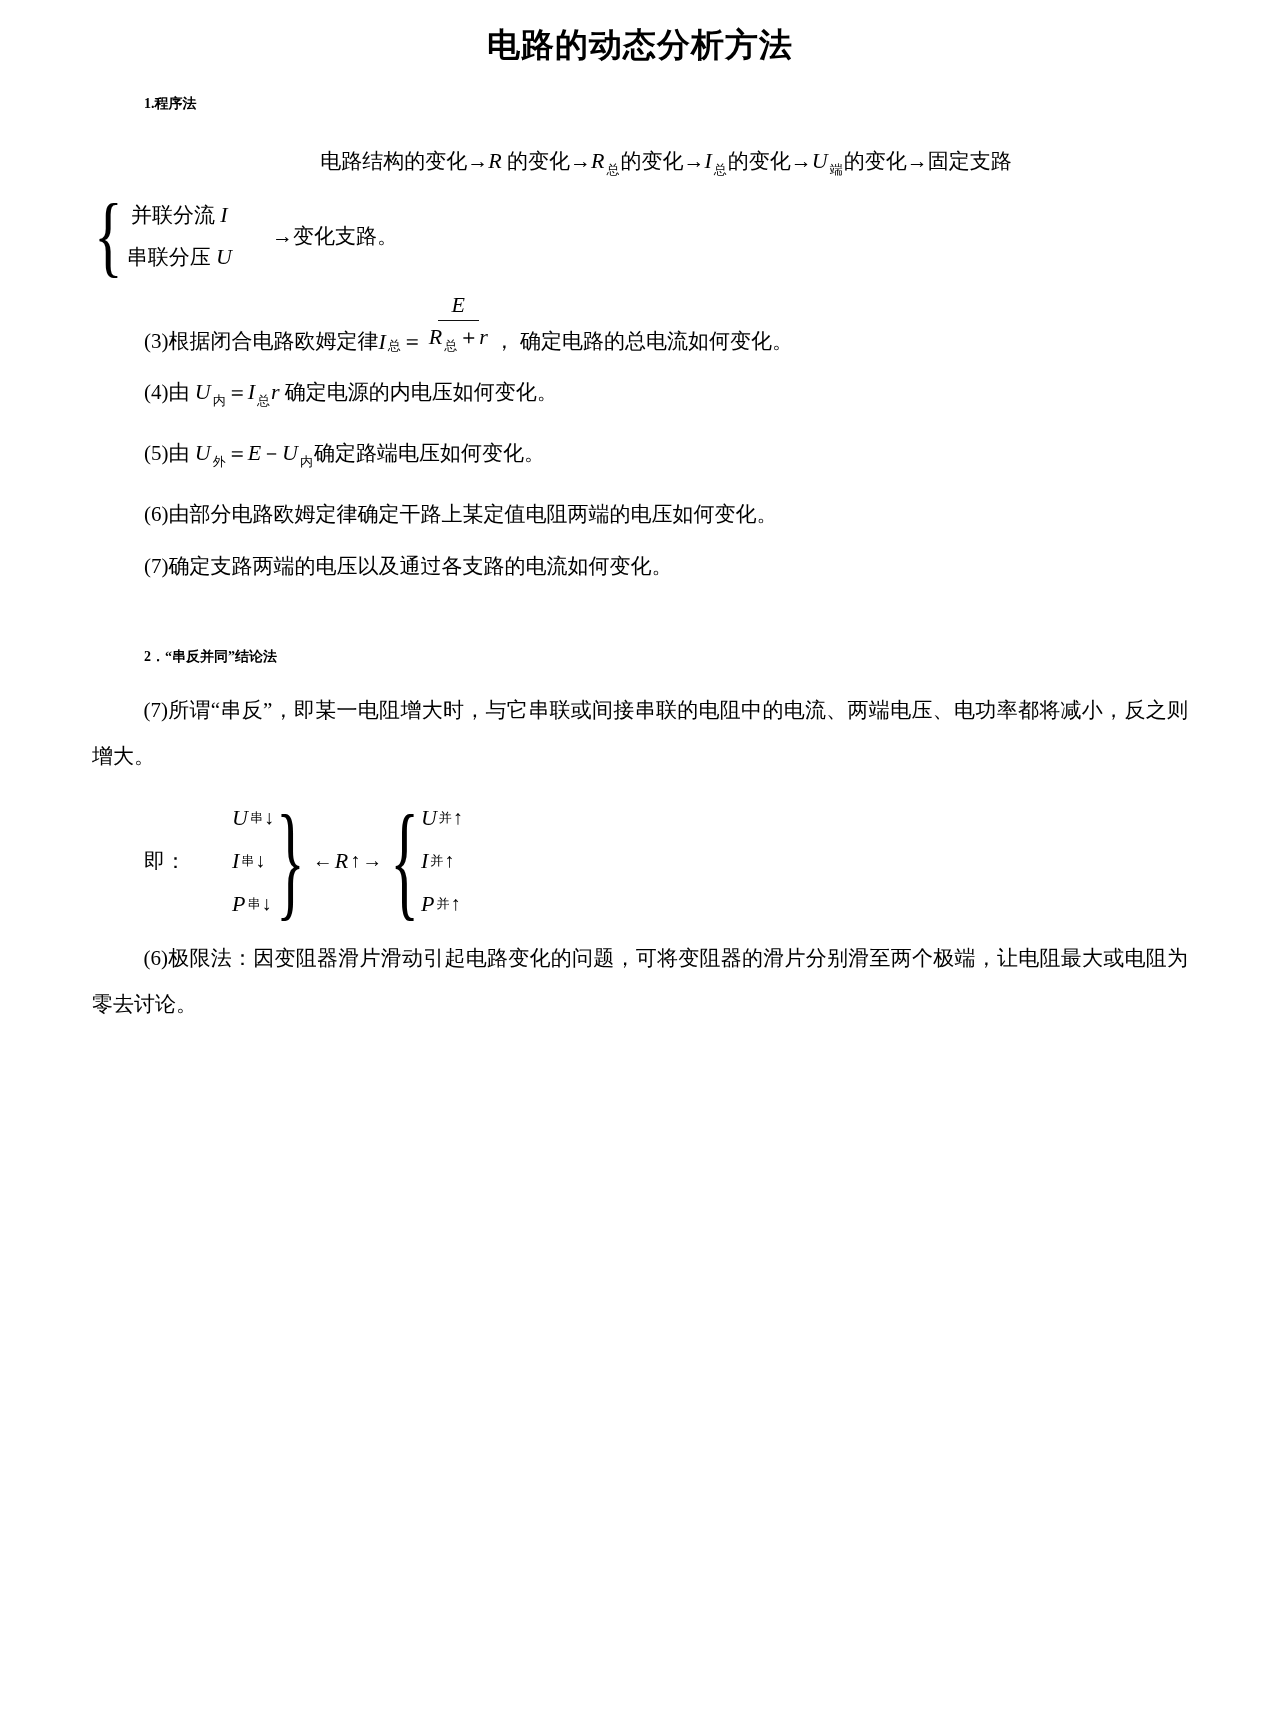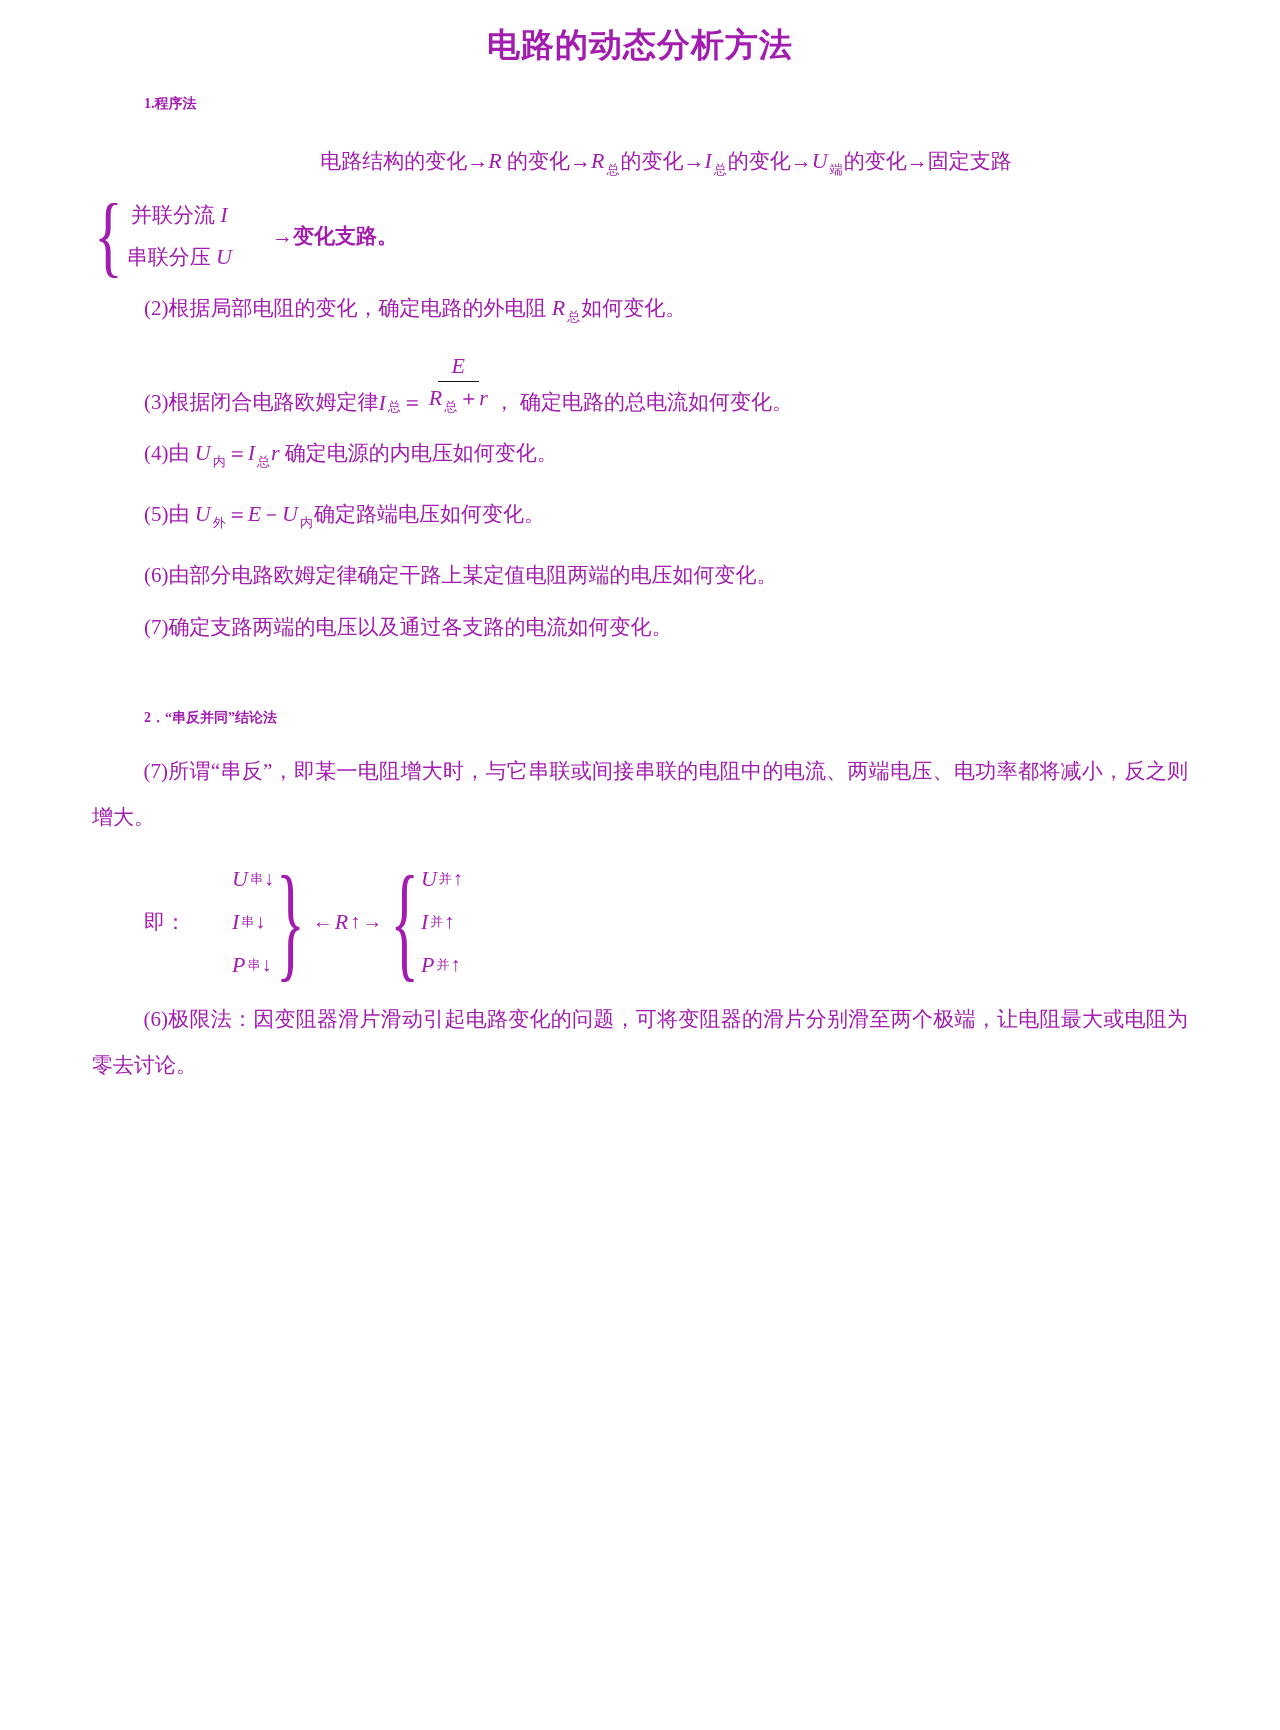--- a/index.html
+++ b/index.html
@@ -1,33 +1,33 @@
 <!DOCTYPE html>
 <html><head>
 <meta charset="utf-8">
 <style>
   html,body{margin:0;padding:0;background:#ffffff;}
-  .doc{width:1280px;height:1730px;background:#ffffff;color:#a21caf;
+  .doc{width:1280px;height:1730px;background:#ffffff;color:#000000;
        font-family:"Liberation Serif","DejaVu Serif",serif;position:relative;overflow:hidden;}
   .title{padding-top:26px;text-align:center;font-family:"Liberation Sans","DejaVu Sans",sans-serif;
          font-weight:bold;font-size:33px;line-height:1.15;letter-spacing:1px;}
   .content{margin:0 92px;}
   .heading{font-family:Liberation Serif, serif;font-weight:bold;
            font-size:14px;margin:26px 0 0 52px;line-height:28px;}
   .heading.h2{margin-top:62px;}
   .line{font-size:21px;line-height:42px;margin:22px 0 0 52px;white-space:nowrap;text-align:center;}
   .var{font-family:"Liberation Serif","DejaVu Serif",serif;font-style:italic;font-size:22px;}
   .sub{font-size:13px;vertical-align:-6px;margin:0 1px 0 2px;}
   .arr{font-size:20px;}
   
   .brace-block{display:flex;align-items:center;margin:10px 0 0 2px;}
   .big-brace{display:inline-block;font-size:60px;font-weight:300;line-height:60px;
              transform:scaleY(1.5);transform-origin:center;}
   .brace-lines{display:flex;flex-direction:column;gap:14px;margin-left:4px;font-size:21px;text-align:center;}
-  .brace-arrow{margin-left:40px;font-size:21px;font-weight:bold;}
+  .brace-arrow{margin-left:40px;font-size:21px;}
   
   .item{font-size:21px;line-height:30px;margin:22px 0 0 52px;white-space:nowrap;}
   .item-flex{display:flex;align-items:flex-end;margin:20px 0 0 52px;font-size:21px;white-space:nowrap;}
   .frac{display:inline-flex;flex-direction:column;align-items:center;vertical-align:middle;
         margin:0 6px;line-height:1.25;}
   .frac .num{padding:0 14px 2px 14px;border-bottom:1.6px solid #111;}
   .frac .den{padding-top:2px;}
   
   .para{font-size:21px;line-height:46px;text-align:justify;text-indent:2.45em;margin:16px 0 0 0;}
   
@@ -56,23 +56,20 @@
     <div class="brace-block">
       <span class="big-brace">{</span>
       <div class="brace-lines">
         <div><span>并联分流 </span><span class="var">I</span></div>
         <div><span>串联分压 </span><span class="var">U</span></div>
       </div>
       <div class="brace-arrow">→变化支路。</div>
     </div>
 
 
-    <div class="item">
-      <span>(2)根据局部电阻的变化，确定电路的外电阻 </span><span class="var">R</span><span class="sub">总</span><span>如何变化。</span>
-    </div>
 
     <div class="item-flex">
       <span>(3)根据闭合电路欧姆定律 </span>
         <span class="var">I</span>
         <span class="sub">总</span>
         <span>＝</span>
         <span class="frac">
           <span class="num"><span class="var">E</span></span>
           <span class="den"><span class="var">R</span><span class="sub">总</span><span>＋</span><span class="var">r</span></span>
         </span>

